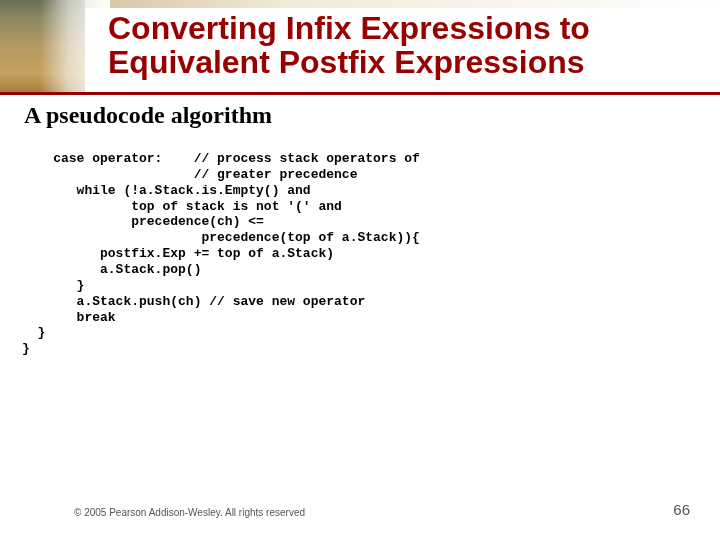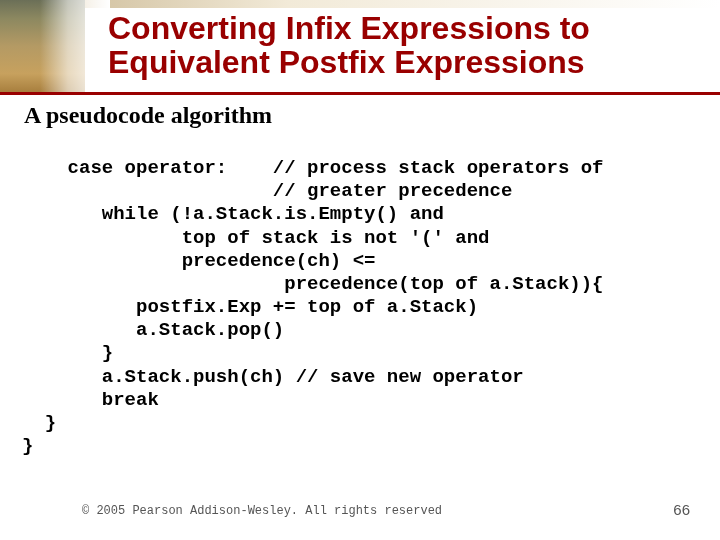--- a/index.html
+++ b/index.html
@@ -66,31 +66,31 @@
     font-weight: bold;
     font-size: 24px;
     color: #000000;
   }
   .code-block {
     position: absolute;
     top: 138px;
     left: 22px;
     white-space: pre;
     font-family: "Courier New", Courier, monospace;
-    font-size: 19px;
+    font-size: 13px;
     font-weight: bold;
     color: #000000;
     line-height: 1.22;
   }
   .footer-left {
     position: absolute;
     bottom: 22px;
-    left: 82px;
-    font-family: Liberation Mono, monospace;
-    font-size: 12px;
+    left: 74px;
+    font-family: Liberation Sans, sans-serif;
+    font-size: 10px;
     color: #555555;
   }
   .footer-right {
     position: absolute;
     bottom: 22px;
     right: 30px;
     font-family: Arial, sans-serif;
     font-size: 15px;
     color: #555555;
   }

